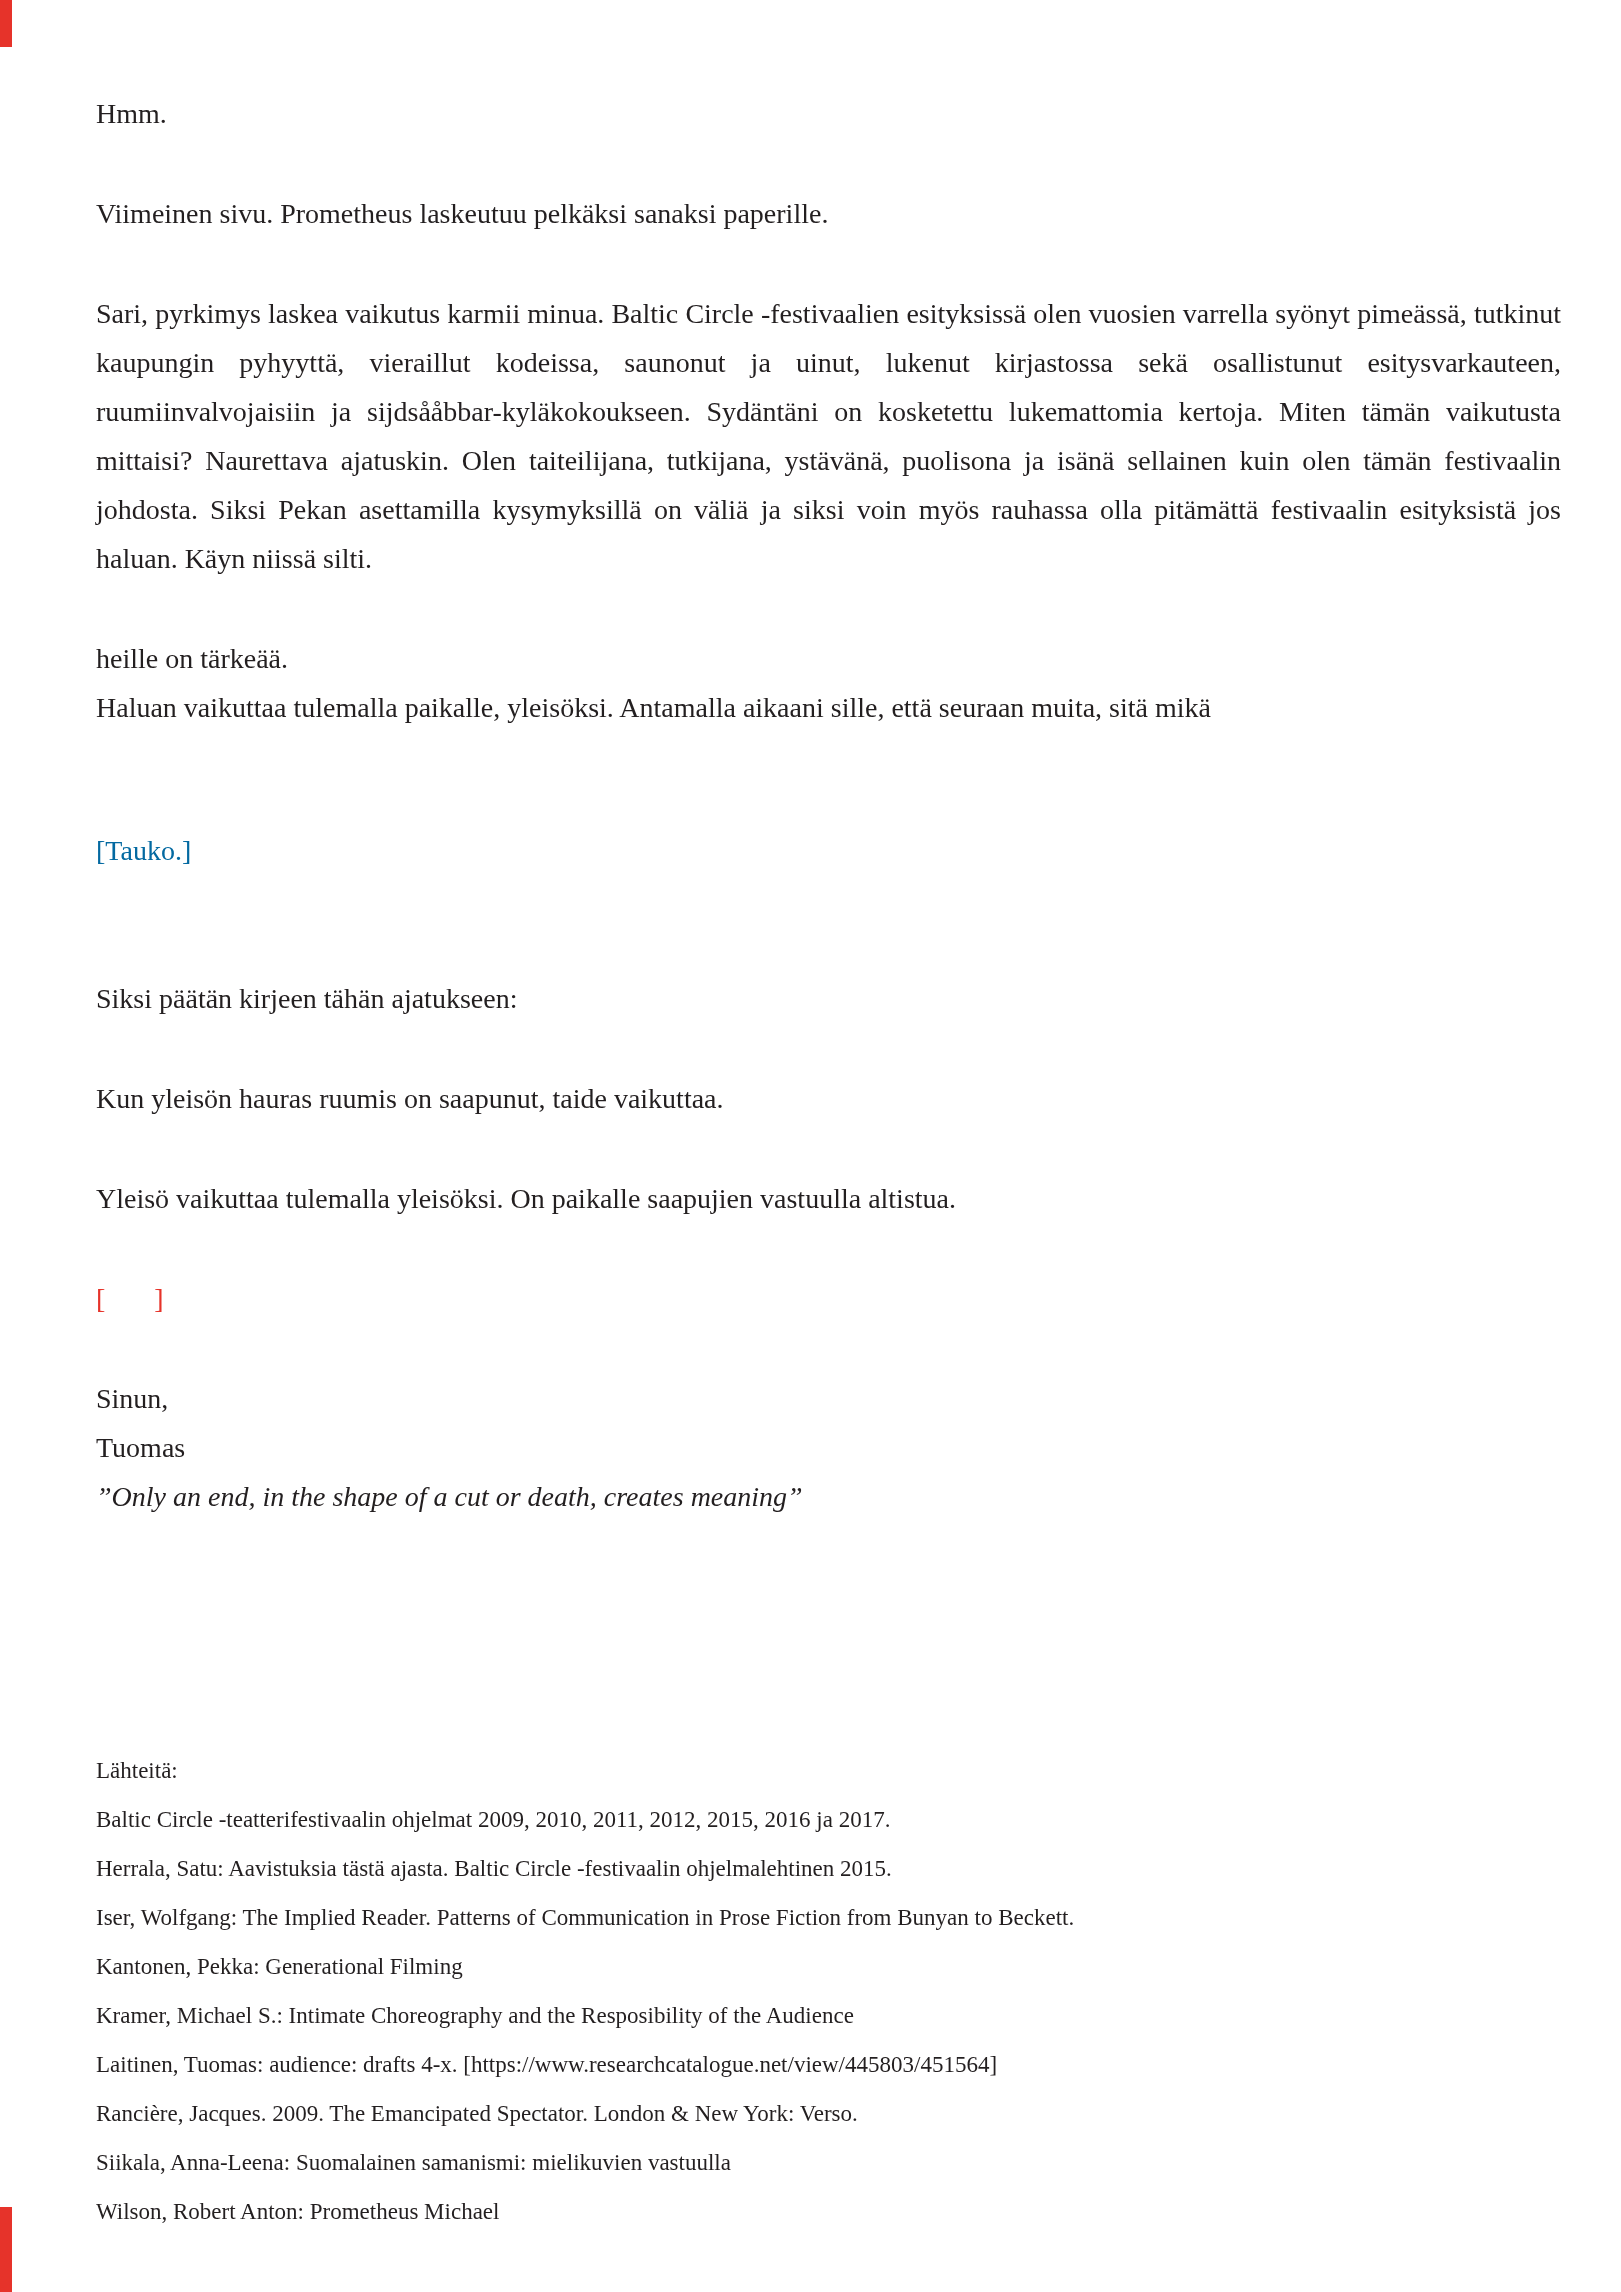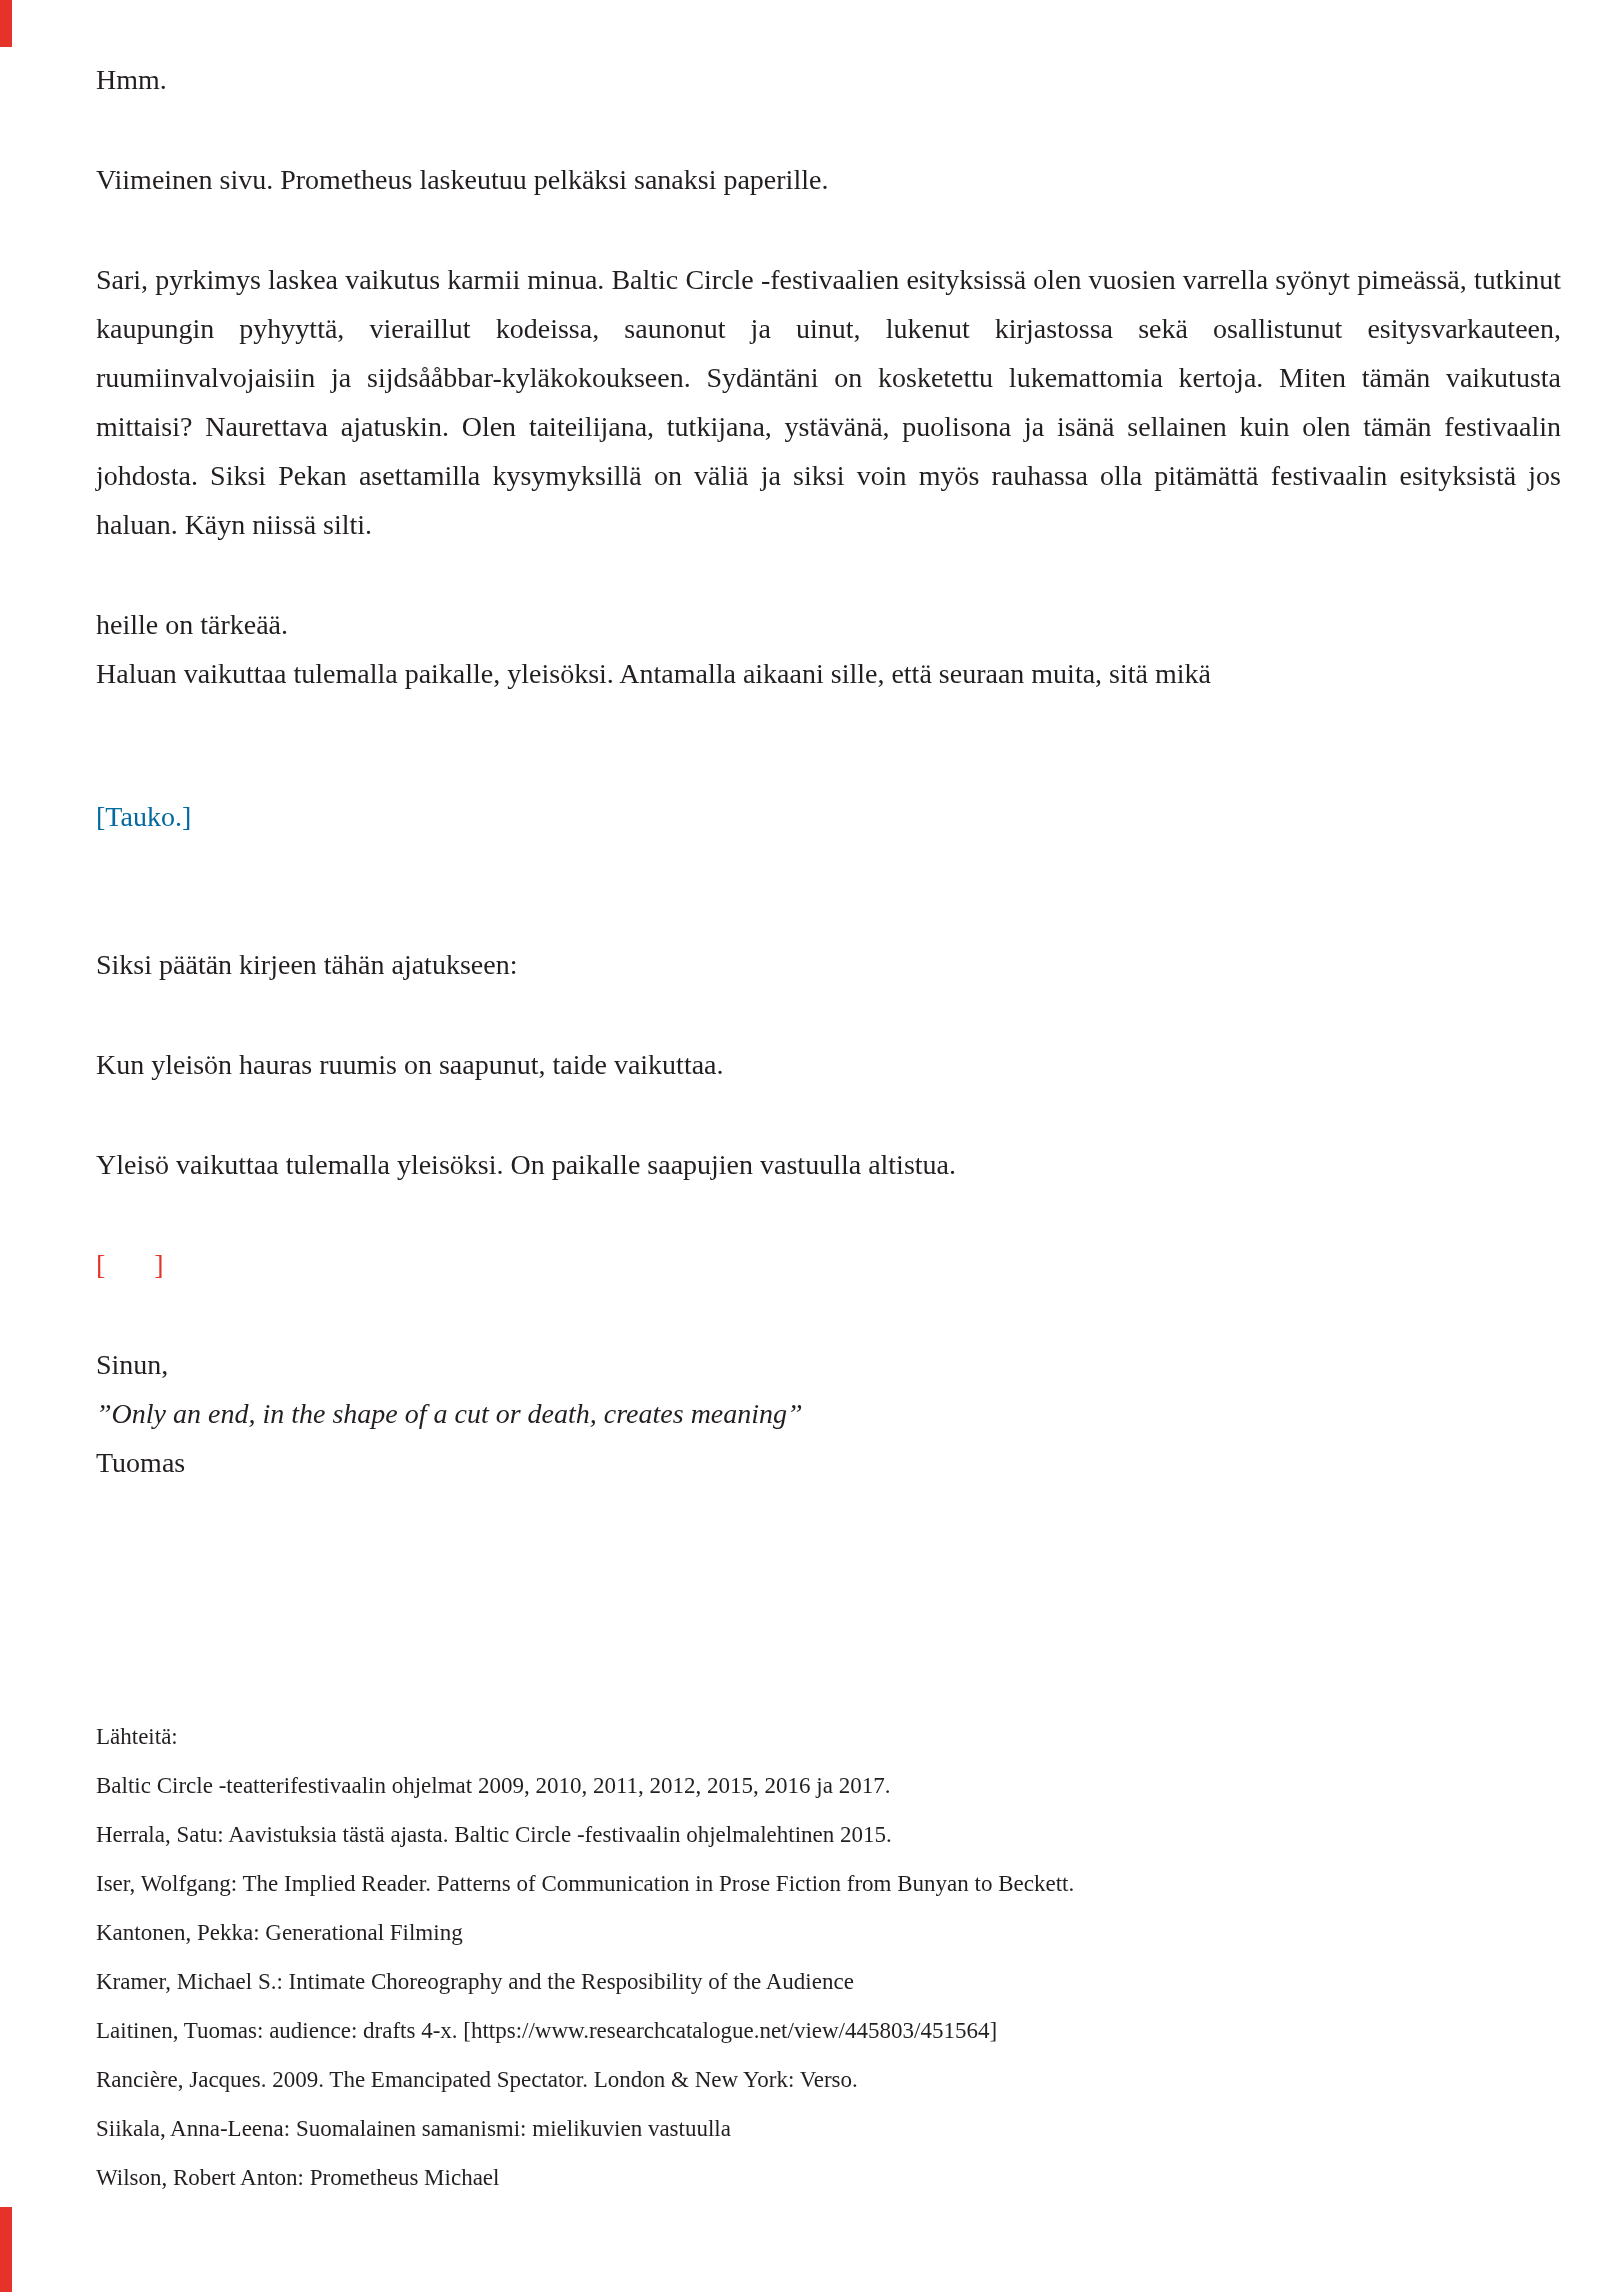--- a/index.html
+++ b/index.html
@@ -22,21 +22,21 @@
     background: #e6332a;
   }
   .mark-top { top: 0; height: 47px; }
   .mark-bottom { top: 2207px; height: 85px; }
 
   .content {
     position: absolute;
     left: 96px;
     top: 0;
     width: 1465px;
-    padding-top: 55px;
+    padding-top: 89px;
     font-size: 28px;
     line-height: 49px;
   }
   .para { margin: 0; }
   .gap-1 { margin-top: 51px; }
   .main-para {
     margin-top: 51px;
     text-align: justify;
     hyphens: auto;
   }
@@ -85,22 +85,22 @@
   <p class="para after-tauko">Siksi päätän kirjeen tähän ajatukseen:</p>
 
   <p class="para gap-1">Kun yleisön hauras ruumis on saapunut, taide vaikuttaa.</p>
 
   <p class="para gap-1">Yleisö vaikuttaa tulemalla yleisöksi. On paikalle saapujien vastuulla altistua.</p>
 
   <p class="para empty-brackets">[&nbsp;&nbsp;&nbsp;&nbsp;&nbsp;&nbsp;&nbsp;]</p>
 
   <div class="signature">
     <p class="para line">Sinun,</p>
+    <p class="para line">Tuomas</p>
     <p class="para line quote-line">”Only an end, in the shape of a cut or death, creates meaning”</p>
-    <p class="para line">Tuomas</p>
   </div>
 
   <div class="sources">
     <p class="src-line">Lähteitä:</p>
     <p class="src-line">Baltic Circle -teatterifestivaalin ohjelmat 2009, 2010, 2011, 2012, 2015, 2016 ja 2017.</p>
     <p class="src-line">Herrala, Satu: Aavistuksia tästä ajasta. Baltic Circle -festivaalin ohjelmalehtinen 2015.</p>
     <p class="src-line">Iser, Wolfgang: The Implied Reader. Patterns of Communication in Prose Fiction from Bunyan to Beckett.</p>
     <p class="src-line">Kantonen, Pekka: Generational Filming</p>
     <p class="src-line">Kramer, Michael S.: Intimate Choreography and the Resposibility of the Audience</p>
     <p class="src-line">Laitinen, Tuomas: audience: drafts 4-x. [https://www.researchcatalogue.net/view/445803/451564]</p>

